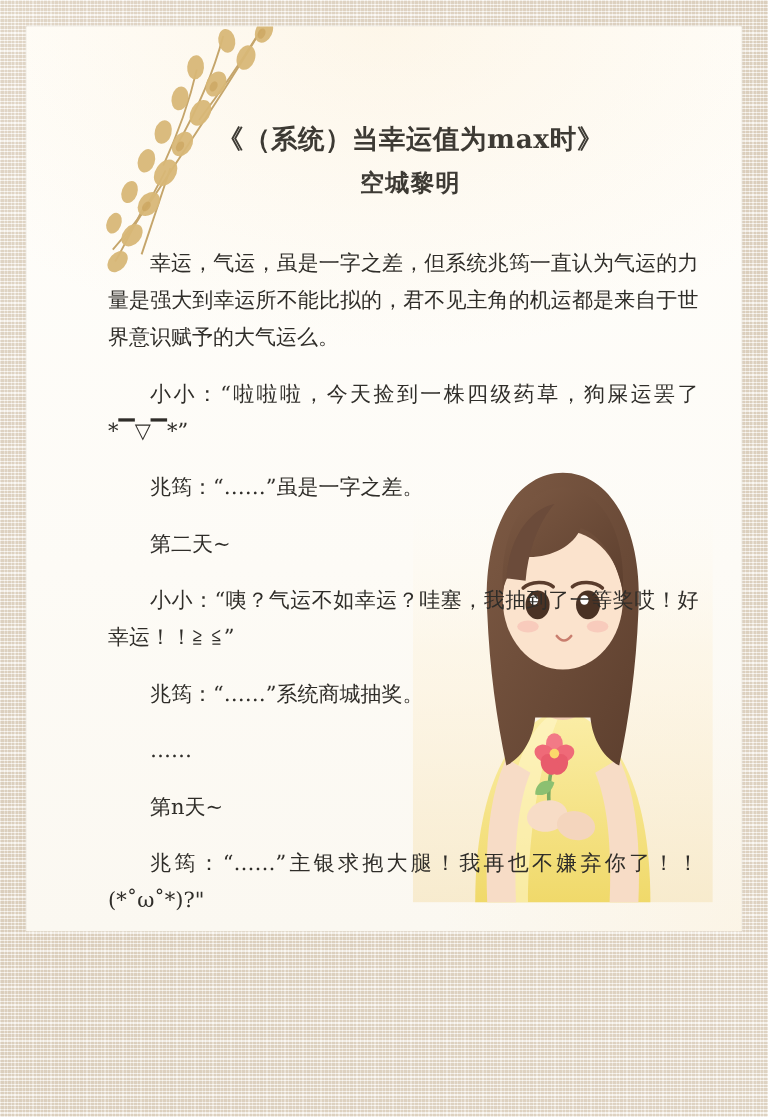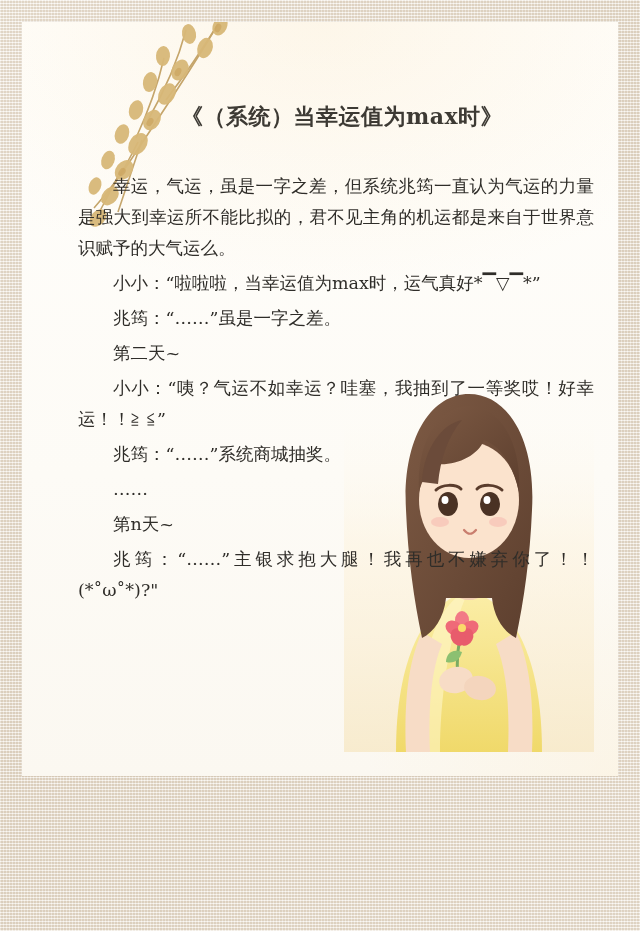--- a/index.html
+++ b/index.html
@@ -107,21 +107,21 @@
 
   .body {
     margin-top: 38px;
     width: 524px;
   }
 
   .para {
     font-size: 17.5px;
     line-height: 31px;
     color: #2f2d29;
-    margin: 4px;
+    margin: 16px;
     text-align: justify;
     text-justify: inter-ideograph;
     font-family: "DejaVu Serif", "Liberation Serif", serif;
     word-break: break-word;
   }
   .para.indent {
     text-indent: 2em;
   }
 </style>
 </head>
@@ -224,24 +224,25 @@
           <circle cx="0" cy="0" r="4" fill="#fbd96a"></circle>
         </g>
       </g>
 
       <ellipse cx="112" cy="348" rx="17" ry="13" fill="#f7dcc6" transform="rotate(-12 112 348)"></ellipse>
       <ellipse cx="136" cy="356" rx="16" ry="12" fill="#f4d5bd" transform="rotate(10 136 356)"></ellipse>
     </svg>
 
     <div class="content">
       <h1 class="title">《（系统）当幸运值为max时》</h1>
+      <h2 class="author">空城黎明</h2>
 
       <div class="body">
         <p class="para indent">幸运，气运，虽是一字之差，但系统兆筠一直认为气运的力量是强大到幸运所不能比拟的，君不见主角的机运都是来自于世界意识赋予的大气运么。</p>
-        <p class="para indent">小小：“啦啦啦，当幸运值为max时，运气真好*▔▽▔*”</p>
+        <p class="para indent">小小：“啦啦啦，今天捡到一株四级药草，狗屎运罢了*▔▽▔*”</p>
         <p class="para indent">兆筠：“……”虽是一字之差。</p>
         <p class="para indent">第二天~</p>
         <p class="para indent">小小：“咦？气运不如幸运？哇塞，我抽到了一等奖哎！好幸运！！≧ ≦”</p>
         <p class="para indent">兆筠：“……”系统商城抽奖。</p>
         <p class="para indent">……</p>
         <p class="para indent">第n天~</p>
         <p class="para indent">兆筠：“……”主银求抱大腿！我再也不嫌弃你了！！(*˚ω˚*)?"</p>
       </div>
     </div>
 

